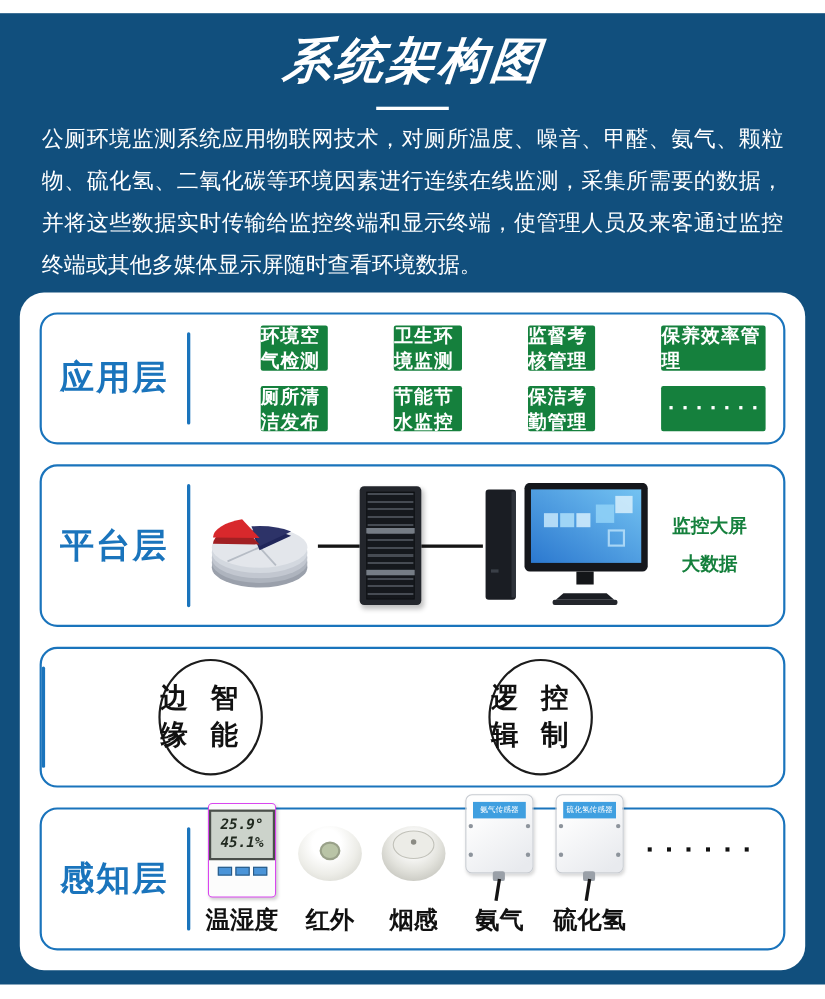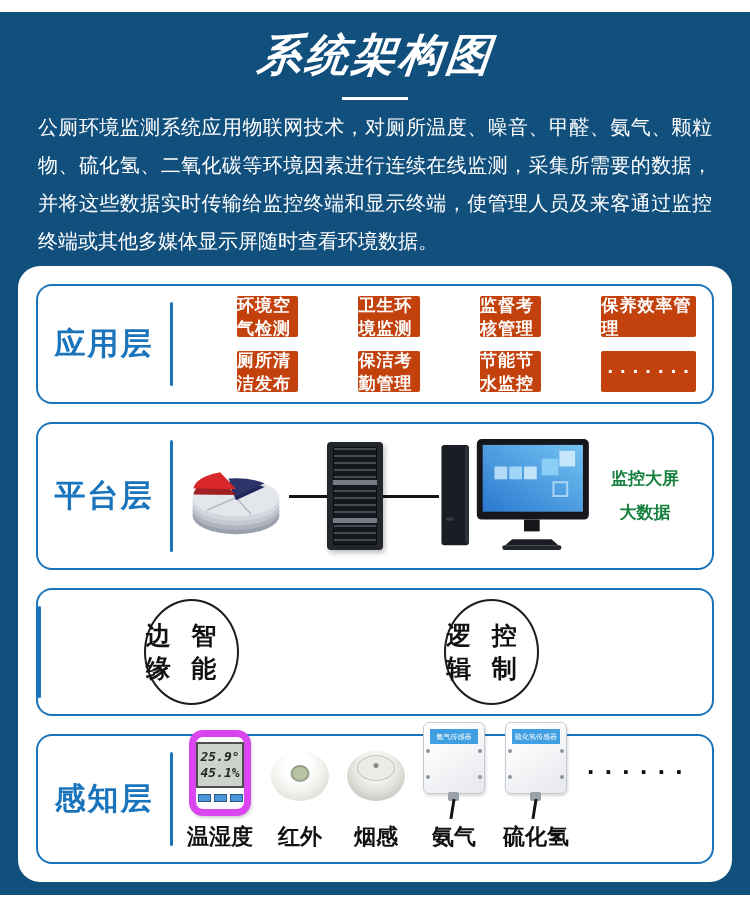--- a/index.html
+++ b/index.html
@@ -23,21 +23,21 @@
   .card-plat { height:148px; }
   .card-trans{ height:128px; }
   .card-perc { height:130px; }
 
   .layer-label { width:132px; flex:0 0 132px; text-align:center; color:#1a74bc; font-size:31px; font-weight:bold; letter-spacing:2px; }
   .vdiv { width:3px; flex:0 0 3px; align-self:center; height:calc(100% - 32px); background:#1a74bc; border-radius:2px; }
   .card-content { flex:1; }
 
   
   .app-grid { display:grid; grid-template-columns:repeat(4,1fr); gap:14px 12px; padding:0 16px; }
-  .app-btn { background:#c2410c; color:#ffffff; font-size:17px; font-weight:bold; letter-spacing:1px;
+  .app-btn { background:#15803d; color:#ffffff; font-size:17px; font-weight:bold; letter-spacing:1px;
              height:41px; display:flex; align-items:center; justify-content:center; border-radius:2px;margin-left:48px; }
   .app-btn.dots { font-size:20px; letter-spacing:6px; padding-left:6px; }
 
   
   .plat-row { display:flex; align-items:center; padding:0 8px 0 10px; }
   .pie { width:106px; height:94px; flex:0 0 106px; }
   .connector { height:3px; background:#141414; flex:0 0 auto; }
   .c1 { width:38px; } .c2 { width:56px; }
   .server { position:relative; width:56px; height:108px; flex:0 0 56px; background:#23262c; border-radius:4px;
             padding:5px 6px; box-shadow:2px 3px 5px rgba(0,0,0,.25); }
@@ -52,21 +52,21 @@
   .t-ellipse { width:95px; height:106px; border:2px solid #1c1c1c; border-radius:50%; background:#ffffff;
                display:flex; flex-direction:row; align-items:center; justify-content:center;
                color:#111111; font-size:25px; font-weight:bold; line-height:33px; letter-spacing:1px; }
 
   
   .perc-row { display:flex; align-items:stretch; gap:18px; padding:0 10px 0 14px; height:100%; }
   .sensor { display:flex; flex-direction:column; align-items:center; justify-content:flex-end; padding-bottom:10px; }
   .sensor-art { flex:1; display:flex; align-items:center; justify-content:center; }
   .sensor-label { font-size:22px; font-weight:bold; color:#111111; margin-top:6px; white-space:nowrap; }
 
-  .thermo { width:62px; height:86px; background:#fcfcfc; border:7px solid #d946ef; border-radius:14px; padding:5px 0;
+  .thermo { width:62px; height:86px; background:#fcfcfc; border:1px solid #d946ef; border-radius:4px; padding:5px 0;
             box-shadow:1px 2px 3px rgba(0,0,0,.18); }
   .thermo-screen { height:46px; background:#ccd3cb; border:2px solid #4a4f4a; display:flex; flex-direction:column;
                    align-items:center; justify-content:center; font-family:"DejaVu Sans Mono",monospace;
                    font-style:italic; font-weight:bold; font-size:13px; line-height:16px; color:#20291f; }
   .thermo-btns { display:flex; justify-content:center; gap:3px; margin-top:6px; }
   .thermo-btns i { width:13px; height:8px; background:#4a94d8; border:1px solid #2b5a86; }
 
   .dome-smoke { position:relative; width:58px; height:50px; border-radius:50%;
                 background:radial-gradient(circle at 50% 32%,#ffffff 18%,#e2e2dc 55%,#b9b9b1 95%); }
   .dome-smoke::before { content:""; position:absolute; left:50%; top:4px; transform:translateX(-50%);
@@ -107,22 +107,22 @@
 
       <div class="card card-app">
         <div class="layer-label">应用层</div>
         <div class="vdiv"></div>
         <div class="card-content app-grid">
           <div class="app-btn">环境空气检测</div>
           <div class="app-btn">卫生环境监测</div>
           <div class="app-btn">监督考核管理</div>
           <div class="app-btn">保养效率管理</div>
           <div class="app-btn">厕所清洁发布</div>
+          <div class="app-btn">节能节水监控</div>
           <div class="app-btn">保洁考勤管理</div>
-          <div class="app-btn">节能节水监控</div>
           <div class="app-btn dots">·······</div>
         </div>
       </div>
 
       <div class="card card-plat">
         <div class="layer-label">平台层</div>
         <div class="vdiv"></div>
         <div class="card-content plat-row">
           <svg class="pie" viewBox="0 0 200 170">
             <ellipse cx="100" cy="122" rx="82" ry="35" fill="#9aa0ab"></ellipse>

